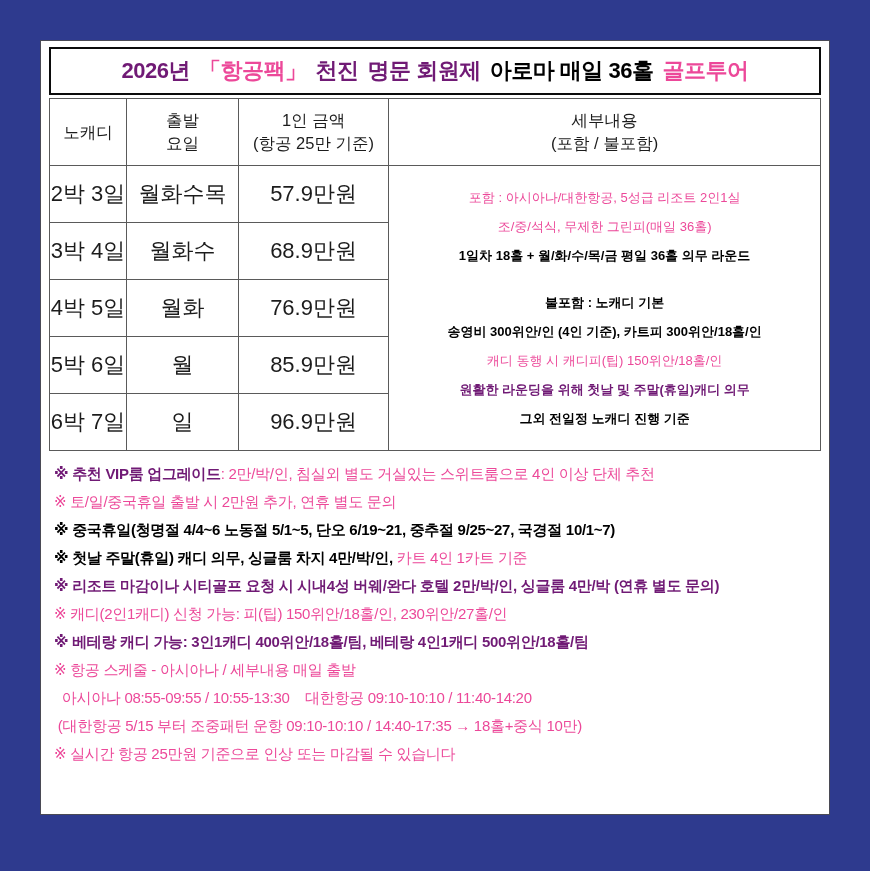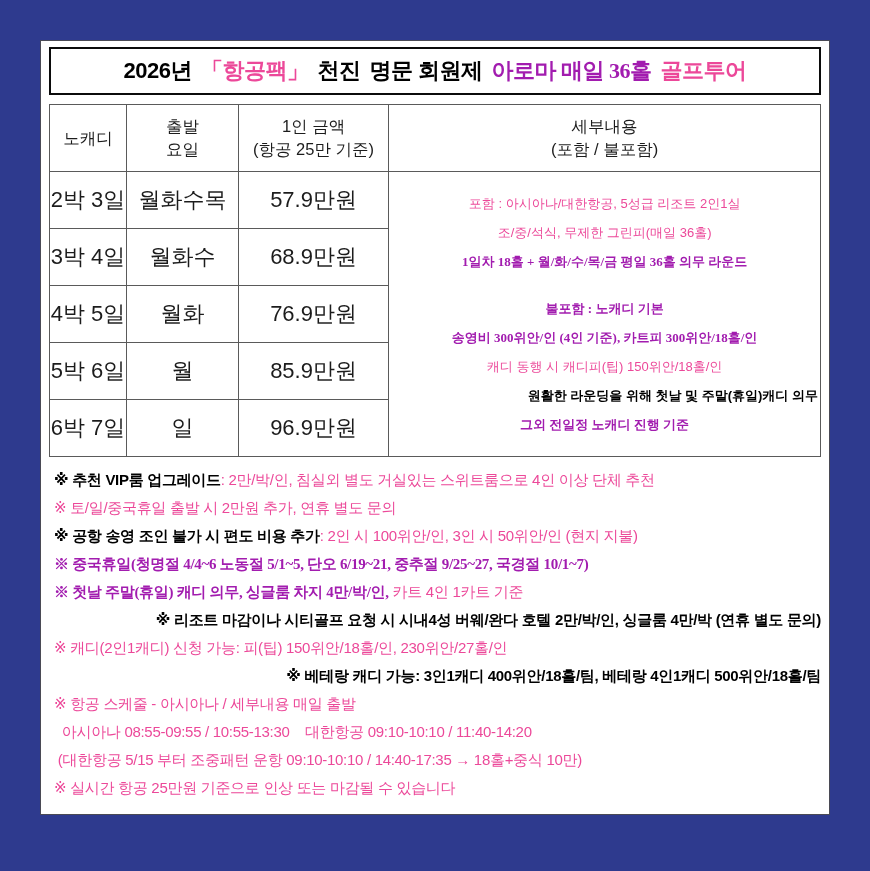--- a/index.html
+++ b/index.html
@@ -27,21 +27,21 @@
     gap:9px;
     font-size:22px; font-weight:bold;
     letter-spacing:-0.5px;
     white-space:nowrap;
   }
   
   table.tour {
     width:100%;
     border-collapse:collapse;
     table-layout:fixed;
-    margin-top:9px;
+    margin-top:3px;
     border-radius:22px;
   }
   table.tour th, table.tour td {
     border:1.5px solid #5a5a5a;
     text-align:center;
     vertical-align:middle;
     font-weight:400;
     color:#1c1c1c;
     padding:0;
   }
@@ -57,22 +57,22 @@
   .det-gap { margin-top:18px; }
   
   .notes { margin-top:9px; padding-left:5px; }
   .note {
     font-size:15px; line-height:28px;
     color:#151515;
     white-space:pre; overflow:hidden;
     letter-spacing:-0.3px;
   }
   
-  .t-blue  { color:#000000;text-align:right; }
-  .t-red   { color:#a21caf;font-family:Liberation Serif, serif; }
+  .t-blue  { color:#701a75; }
+  .t-red   { color:#000000; }
   .t-black { color:#ec4899; }
   .b       { font-weight:bold; }
   .u       { }
 </style>
 </head>
 <body>
 
 <div class="panel">
 
   <div class="title-box">
@@ -137,21 +137,20 @@
       <td class="cell">6박 7일</td>
       <td class="cell">일</td>
       <td class="cell">96.9만원</td>
     </tr>
   </tbody>
     </table>
 
   <div class="notes">
     <div class="note"><span class="t-blue b">※ 추천 VIP룸 업그레이드</span><span class="t-black">: 2만/박/인, 침실외 별도 거실있는 스위트룸으로 4인 이상 단체 추천</span></div>
     <div class="note t-black">※ 토/일/중국휴일 출발 시 2만원 추가, 연휴 별도 문의</div>
-    <div class="note"><span class="t-blue b">※ 공항 송영 조인 불가 시 편도 비용 추가</span><span class="t-black">: 2인 시 100위안/인, 3인 시 50위안/인 (현지 지불)</span></div>
     <div class="note t-red b">※ 중국휴일(청명절 4/4~6 노동절 5/1~5, 단오 6/19~21, 중추절 9/25~27, 국경절 10/1~7)</div>
     <div class="note"><span class="t-red b">※ 첫날 주말(휴일) 캐디 의무, 싱글룸 차지 4만/박/인,</span><span class="t-black"> 카트 4인 1카트 기준</span></div>
     <div class="note t-blue b"><span>※ 리조트 마감이나 </span><span class="u">시티골프</span><span> 요청 시 시내4성 버웨/완다 호텔 2만/박/인, 싱글룸 4만/박 (연휴 별도 문의)</span></div>
     <div class="note t-black">※ 캐디(2인1캐디) 신청 가능: 피(팁) 150위안/18홀/인, 230위안/27홀/인</div>
     <div class="note t-blue b">※ 베테랑 캐디 가능: 3인1캐디 400위안/18홀/팀, 베테랑 4인1캐디 500위안/18홀/팀</div>
     <div class="note t-black">※ 항공 스케줄 - 아시아나 / 세부내용 매일 출발</div>
     <div class="note t-black">  아시아나 08:55-09:55 / 10:55-13:30    대한항공 09:10-10:10 / 11:40-14:20</div>
     <div class="note t-black"> (대한항공 5/15 부터 조중패턴 운항 09:10-10:10 / 14:40-17:35 → 18홀+중식 10만)</div>
     <div class="note t-black">※ 실시간 항공 25만원 기준으로 인상 또는 마감될 수 있습니다</div>
   </div>

